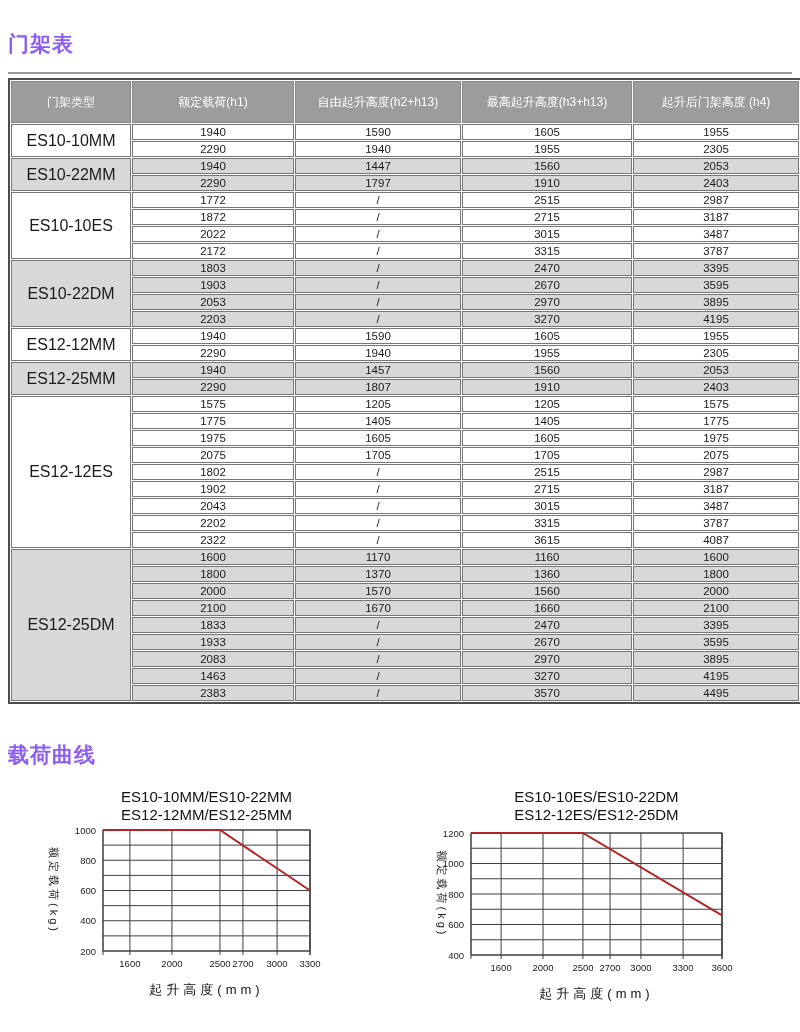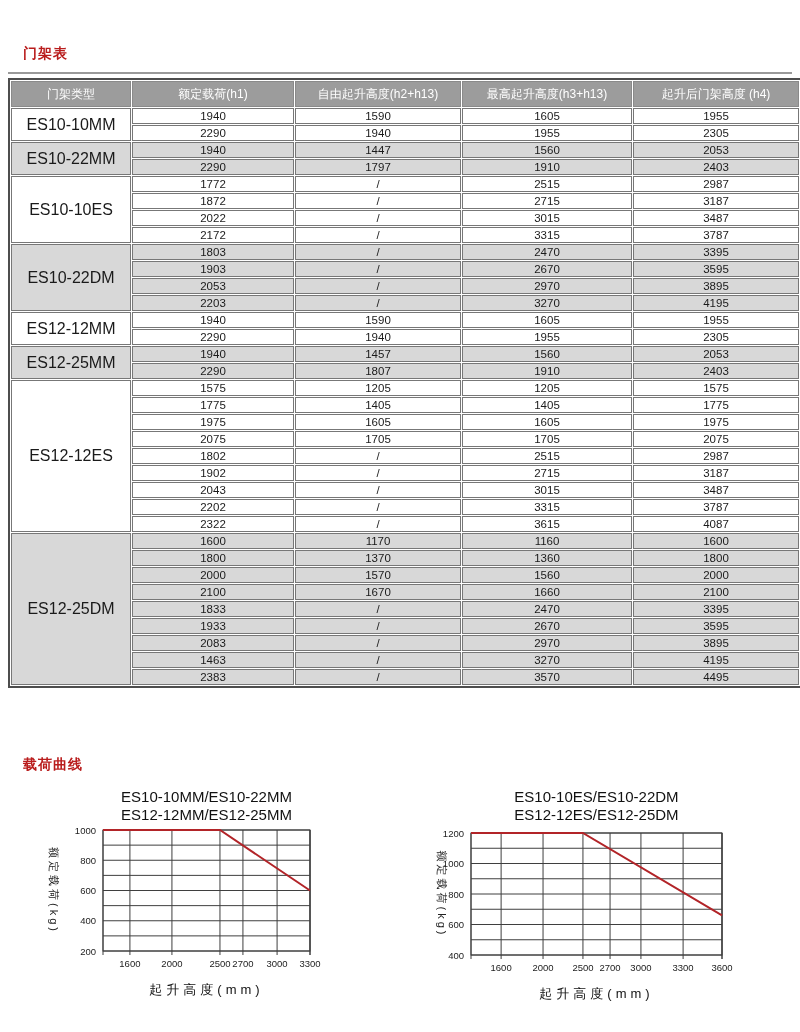--- a/index.html
+++ b/index.html
@@ -1,22 +1,22 @@
 <!DOCTYPE html>
 <html><head>
 <meta charset="utf-8">
 <style>
   html,body{margin:0;padding:0;background:#ffffff;}
   body{width:800px;height:1032px;position:relative;font-family:"Liberation Sans",sans-serif;color:#1a1a1a;}
-  .section-title{position:absolute;left:8px;margin:15px;font-size:14px;font-weight:bold;color:#b91c1c;letter-spacing:1px;}
+  .section-title{position:absolute;left:8px;margin:0;font-size:21px;font-weight:bold;color:#8b5cf6;letter-spacing:1px;}
   #title-mast{top:30px;}
   #title-curve{top:741px;}
   .rule{position:absolute;left:8px;top:72px;width:784px;height:2px;background:#9a9a9a;border:0;margin:0;}
   table.mast{position:absolute;left:8px;top:78px;width:784px;border-collapse:separate;border-spacing:1px;background:#ffffff;border:2px solid #4d4d4d;table-layout:fixed;}
-  table.mast th{background:#9c9c9c;color:#ffffff;font-weight:normal;font-size:12px;height:16px;line-height:16px;border:1px solid #8a8a8a;padding:4px;}
+  table.mast th{background:#9c9c9c;color:#ffffff;font-weight:normal;font-size:12px;height:16px;line-height:16px;border:1px solid #8a8a8a;padding:12px;}
   table.mast td{border:1px solid #777777;font-size:11.5px;height:14px;line-height:14px;text-align:center;padding:0;background:#ffffff;}
   table.mast tr.shaded td{background:#d8d8d8;}
   table.mast td.model{font-size:16px;}
   .chart{position:absolute;}
   #chart-0{left:30px;top:780px;}
   #chart-1{left:420px;top:780px;}
   .chart .grid{stroke:#3f3f3f;stroke-width:1;fill:none;}
   .chart .ct{font-size:15px;fill:#111111;font-family:"Liberation Sans",sans-serif;}
   .chart .tick{font-size:9.5px;fill:#222222;font-family:"Liberation Sans",sans-serif;}
   .chart .ylab{font-size:11px;fill:#222222;letter-spacing:3px;font-family:"Liberation Sans",sans-serif;}

